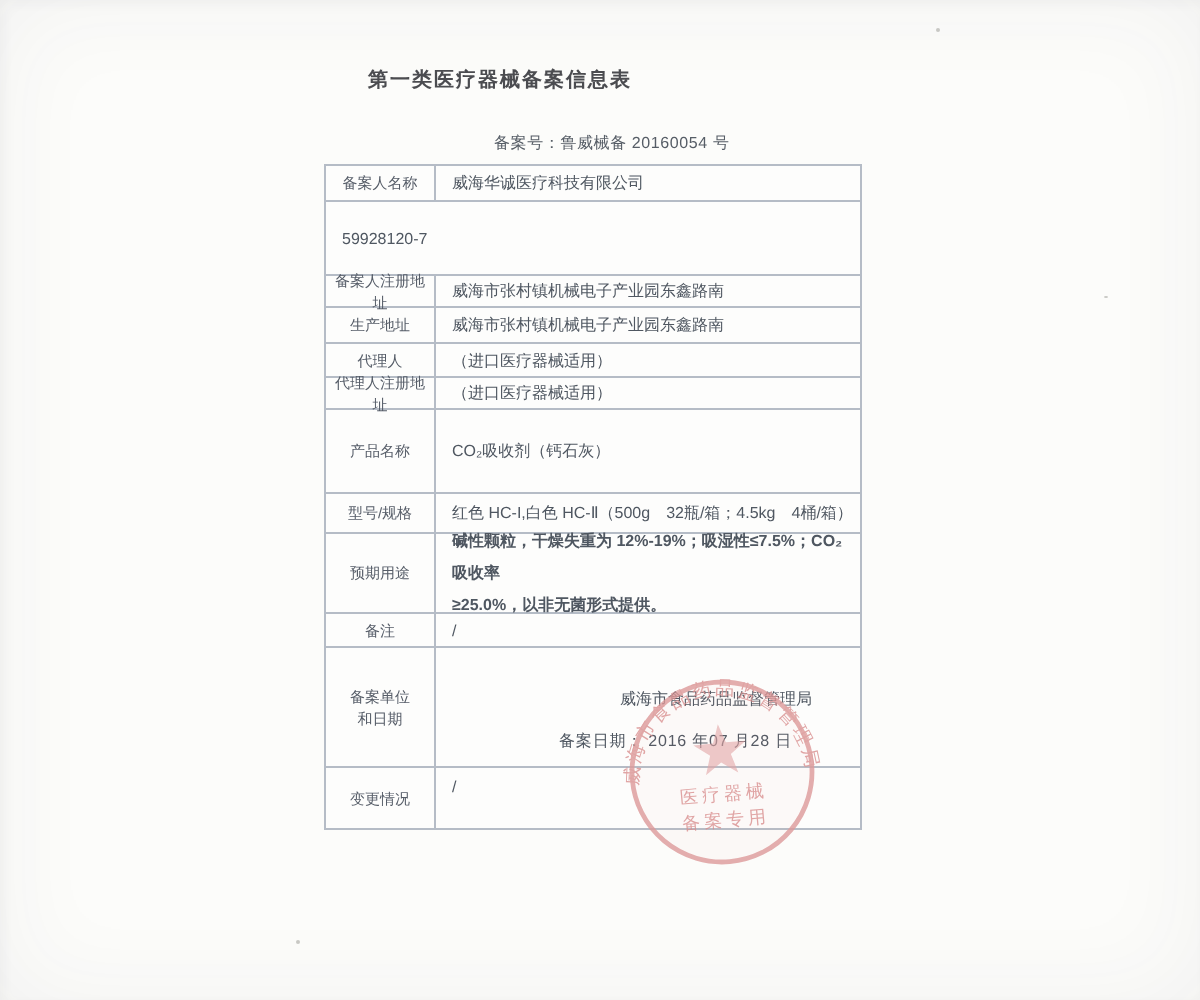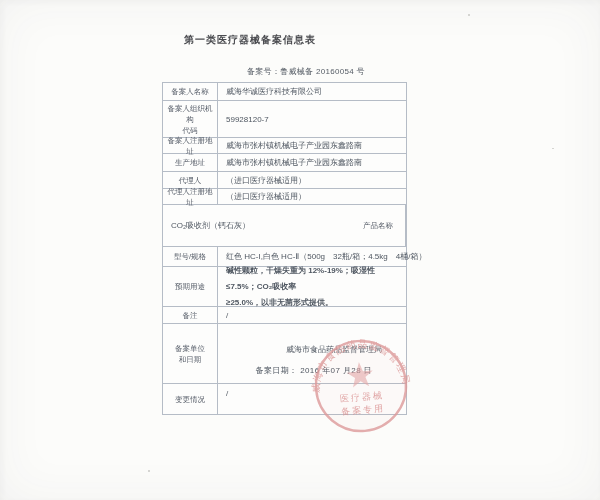--- a/index.html
+++ b/index.html
@@ -18,21 +18,21 @@
     position:absolute;top:33px;left:90px;width:320px;
     text-align:center;
     font-size:10px;font-weight:bold;letter-spacing:1px;
     color:#4b4c50;
   }
   .record-no{
     position:absolute;top:66px;left:247px;
     font-size:8px;color:#565d66;letter-spacing:0.3px;text-align:center;
   }
   .info-table{
-    position:absolute;left:162px;top:82px;width:245px;
+    position:absolute;left:162px;top:82px;width:269px;
     border:1px solid #b5bcc6;
     box-sizing:border-box;
     background:rgba(255,255,255,0.4);
   }
   .row{display:flex;box-sizing:border-box;border-bottom:1px solid #b5bcc6;}
   .row:last-child{border-bottom:none;}
   .cell{box-sizing:border-box;}
   .label{
     width:55px;flex:0 0 55px;
     border-right:1px solid #b5bcc6;
@@ -86,22 +86,20 @@
   <div class="record-no">备案号：鲁威械备 20160054 号</div>
 
   <div class="info-table">
 
     <div class="row r1">
       <div class="cell label">备案人名称</div>
       <div class="cell value">威海华诚医疗科技有限公司</div>
     </div>
 
     <div class="row r2">
-      <div class="cell label">备案人组织机构
-代码</div>
       <div class="cell value">59928120-7</div>
     </div>
 
     <div class="row r3">
       <div class="cell label">备案人注册地址</div>
       <div class="cell value">威海市张村镇机械电子产业园东鑫路南</div>
     </div>
 
     <div class="row r4">
       <div class="cell label">生产地址</div>
@@ -112,22 +110,22 @@
       <div class="cell label">代理人</div>
       <div class="cell value">（进口医疗器械适用）</div>
     </div>
 
     <div class="row r6">
       <div class="cell label">代理人注册地址</div>
       <div class="cell value">（进口医疗器械适用）</div>
     </div>
 
     <div class="row r7">
+      <div class="cell label">产品名称</div>
       <div class="cell value">CO₂吸收剂（钙石灰）</div>
-      <div class="cell label">产品名称</div>
     </div>
 
     <div class="row r8">
       <div class="cell label">型号/规格</div>
       <div class="cell value">红色 HC-I,白色 HC-Ⅱ（500g　32瓶/箱；4.5kg　4桶/箱）</div>
     </div>
 
     <div class="row r9">
       <div class="cell label">预期用途</div>
       <div class="cell value multiline">碱性颗粒，干燥失重为 12%-19%；吸湿性≤7.5%；CO₂吸收率

